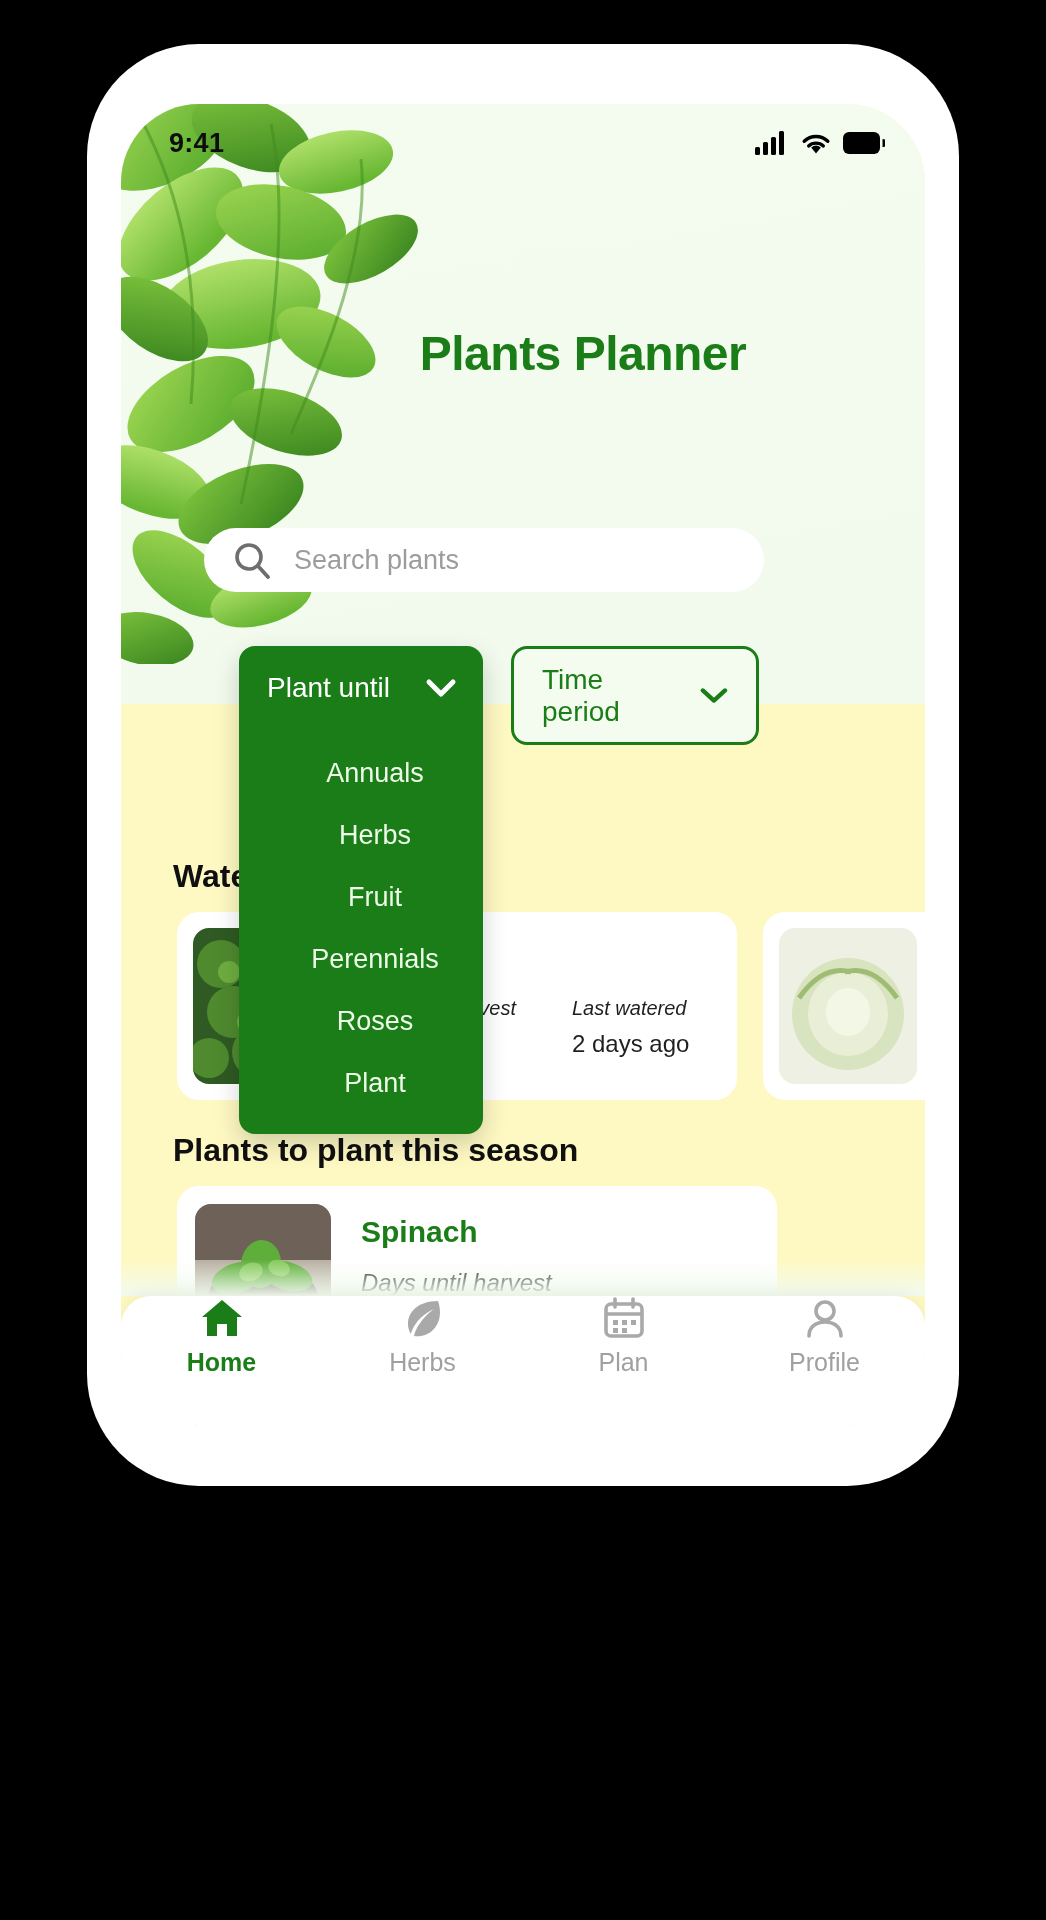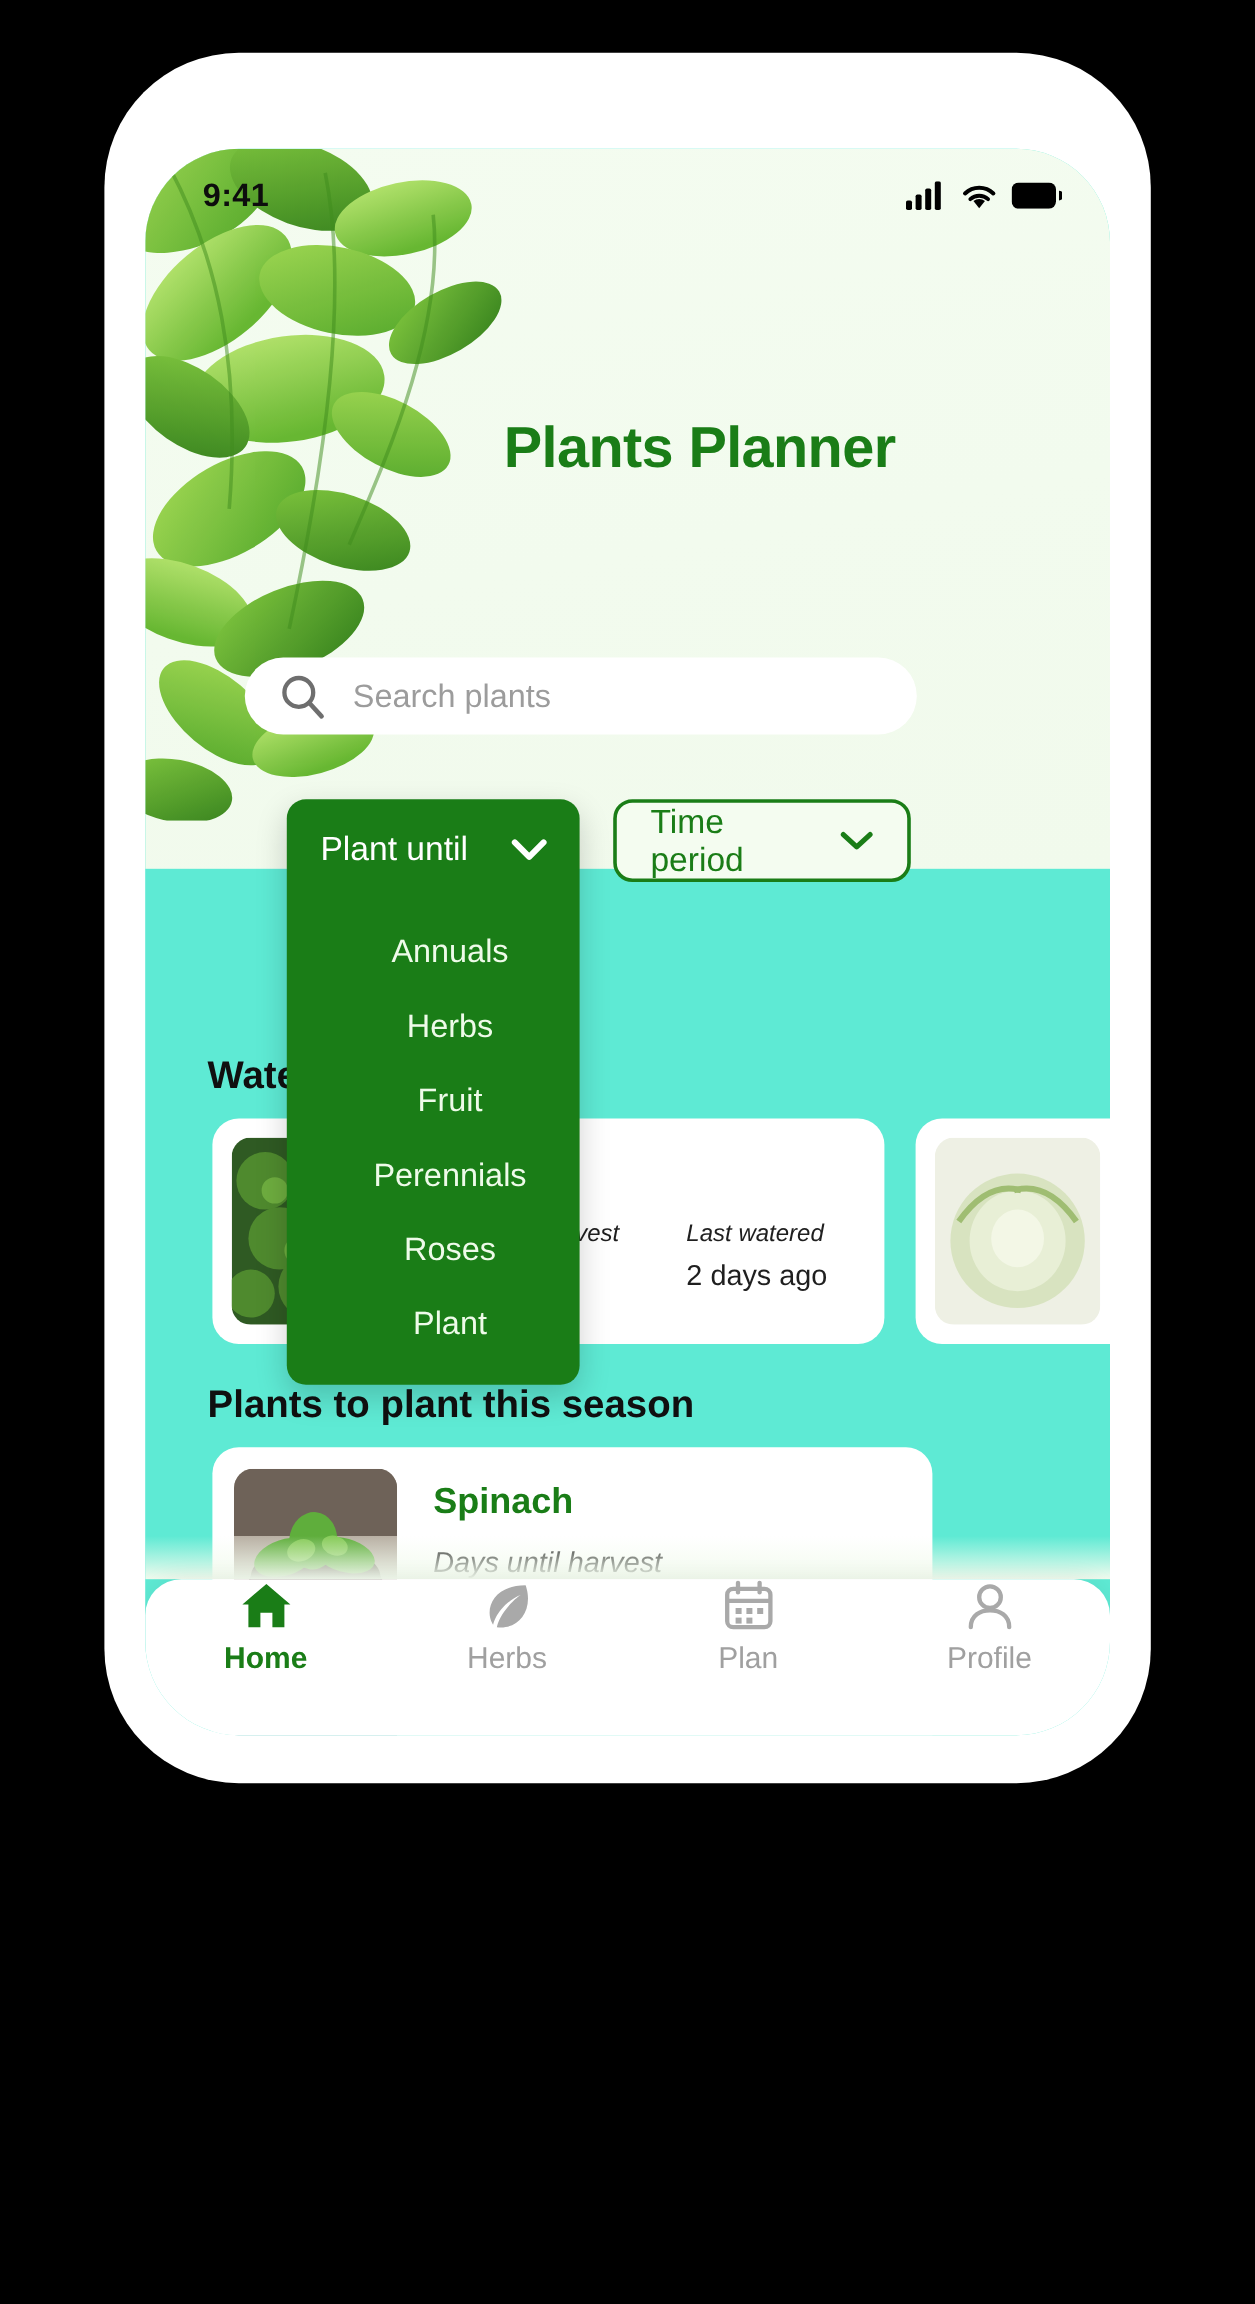--- a/index.html
+++ b/index.html
@@ -21,24 +21,23 @@
     position: absolute;
     left: 87px; top: 44px;
     width: 872px; height: 1442px;
     background: #ffffff;
     border-radius: 112px;
   }
   #phone-screen {
     position: absolute;
     left: 121px; top: 104px;
     width: 804px; height: 1322px;
-    background: #5eead4;
+    background: #fef9c3;
     border-radius: 78px;
     overflow: hidden;
-    margin-top: 20px;
   }
   
   #hero {
     position: absolute; left:0; top:0;
     width: 804px; height: 600px;
     background:
       radial-gradient(ellipse 420px 330px at 2% 8%, rgba(120,200,60,0.0) 65%, rgba(255,255,255,0) 66%),
       linear-gradient(170deg, #f4fcf0 0%, #f2fbee 55%, #f1faec 100%);
     z-index: 1;
   }
@@ -82,21 +81,21 @@
     font-size: 27px; color: #9c9c9c;
   }
   
   #filter-row {
     position: absolute; top: 542px; left: 118px;
     width: 580px; height: 84px;
     display: flex; gap: 28px;
     z-index: 14;
   }
   .filter-btn {
-    height: 69px; border-radius: 16px;
+    height: 99px; border-radius: 16px;
     display: flex; align-items: center;
     gap: 22px; padding: 0 28px;
     font-size: 28px;
   }
   #time-period-btn {
     background: #f4fcf0; color: #1a7d17;
     border: 3px solid #1a7d17;
     width: 248px;
   }
   

